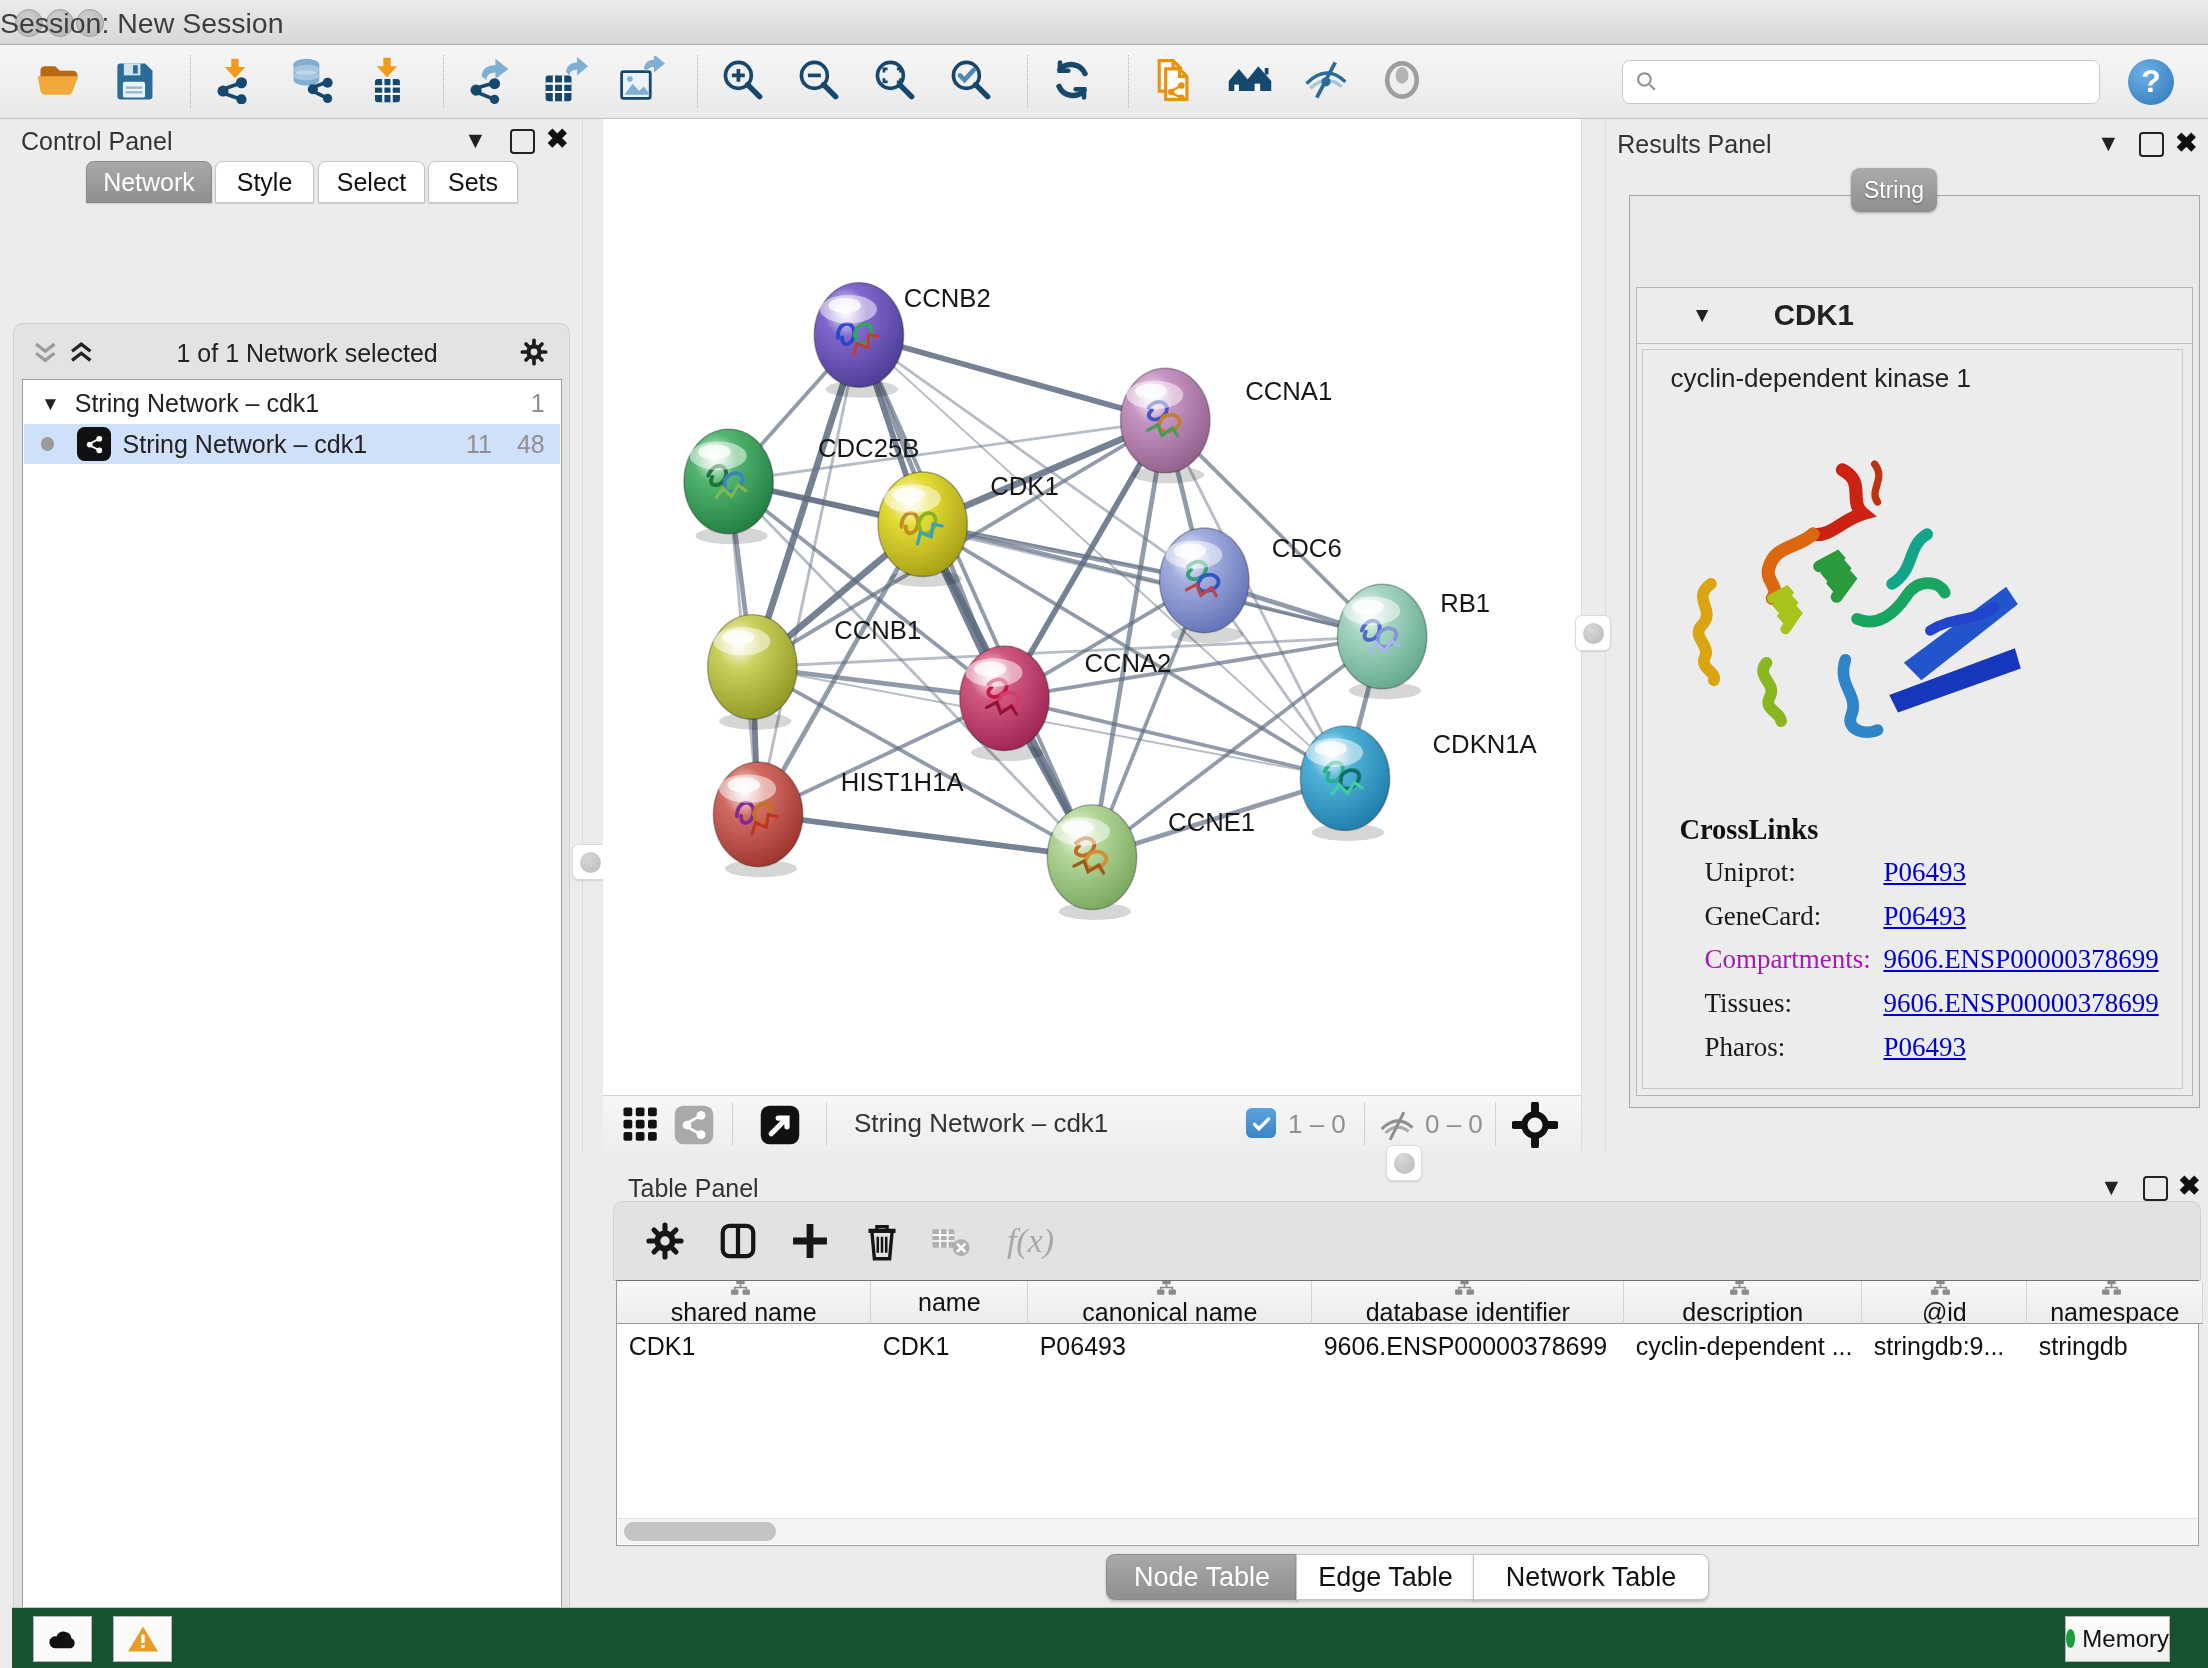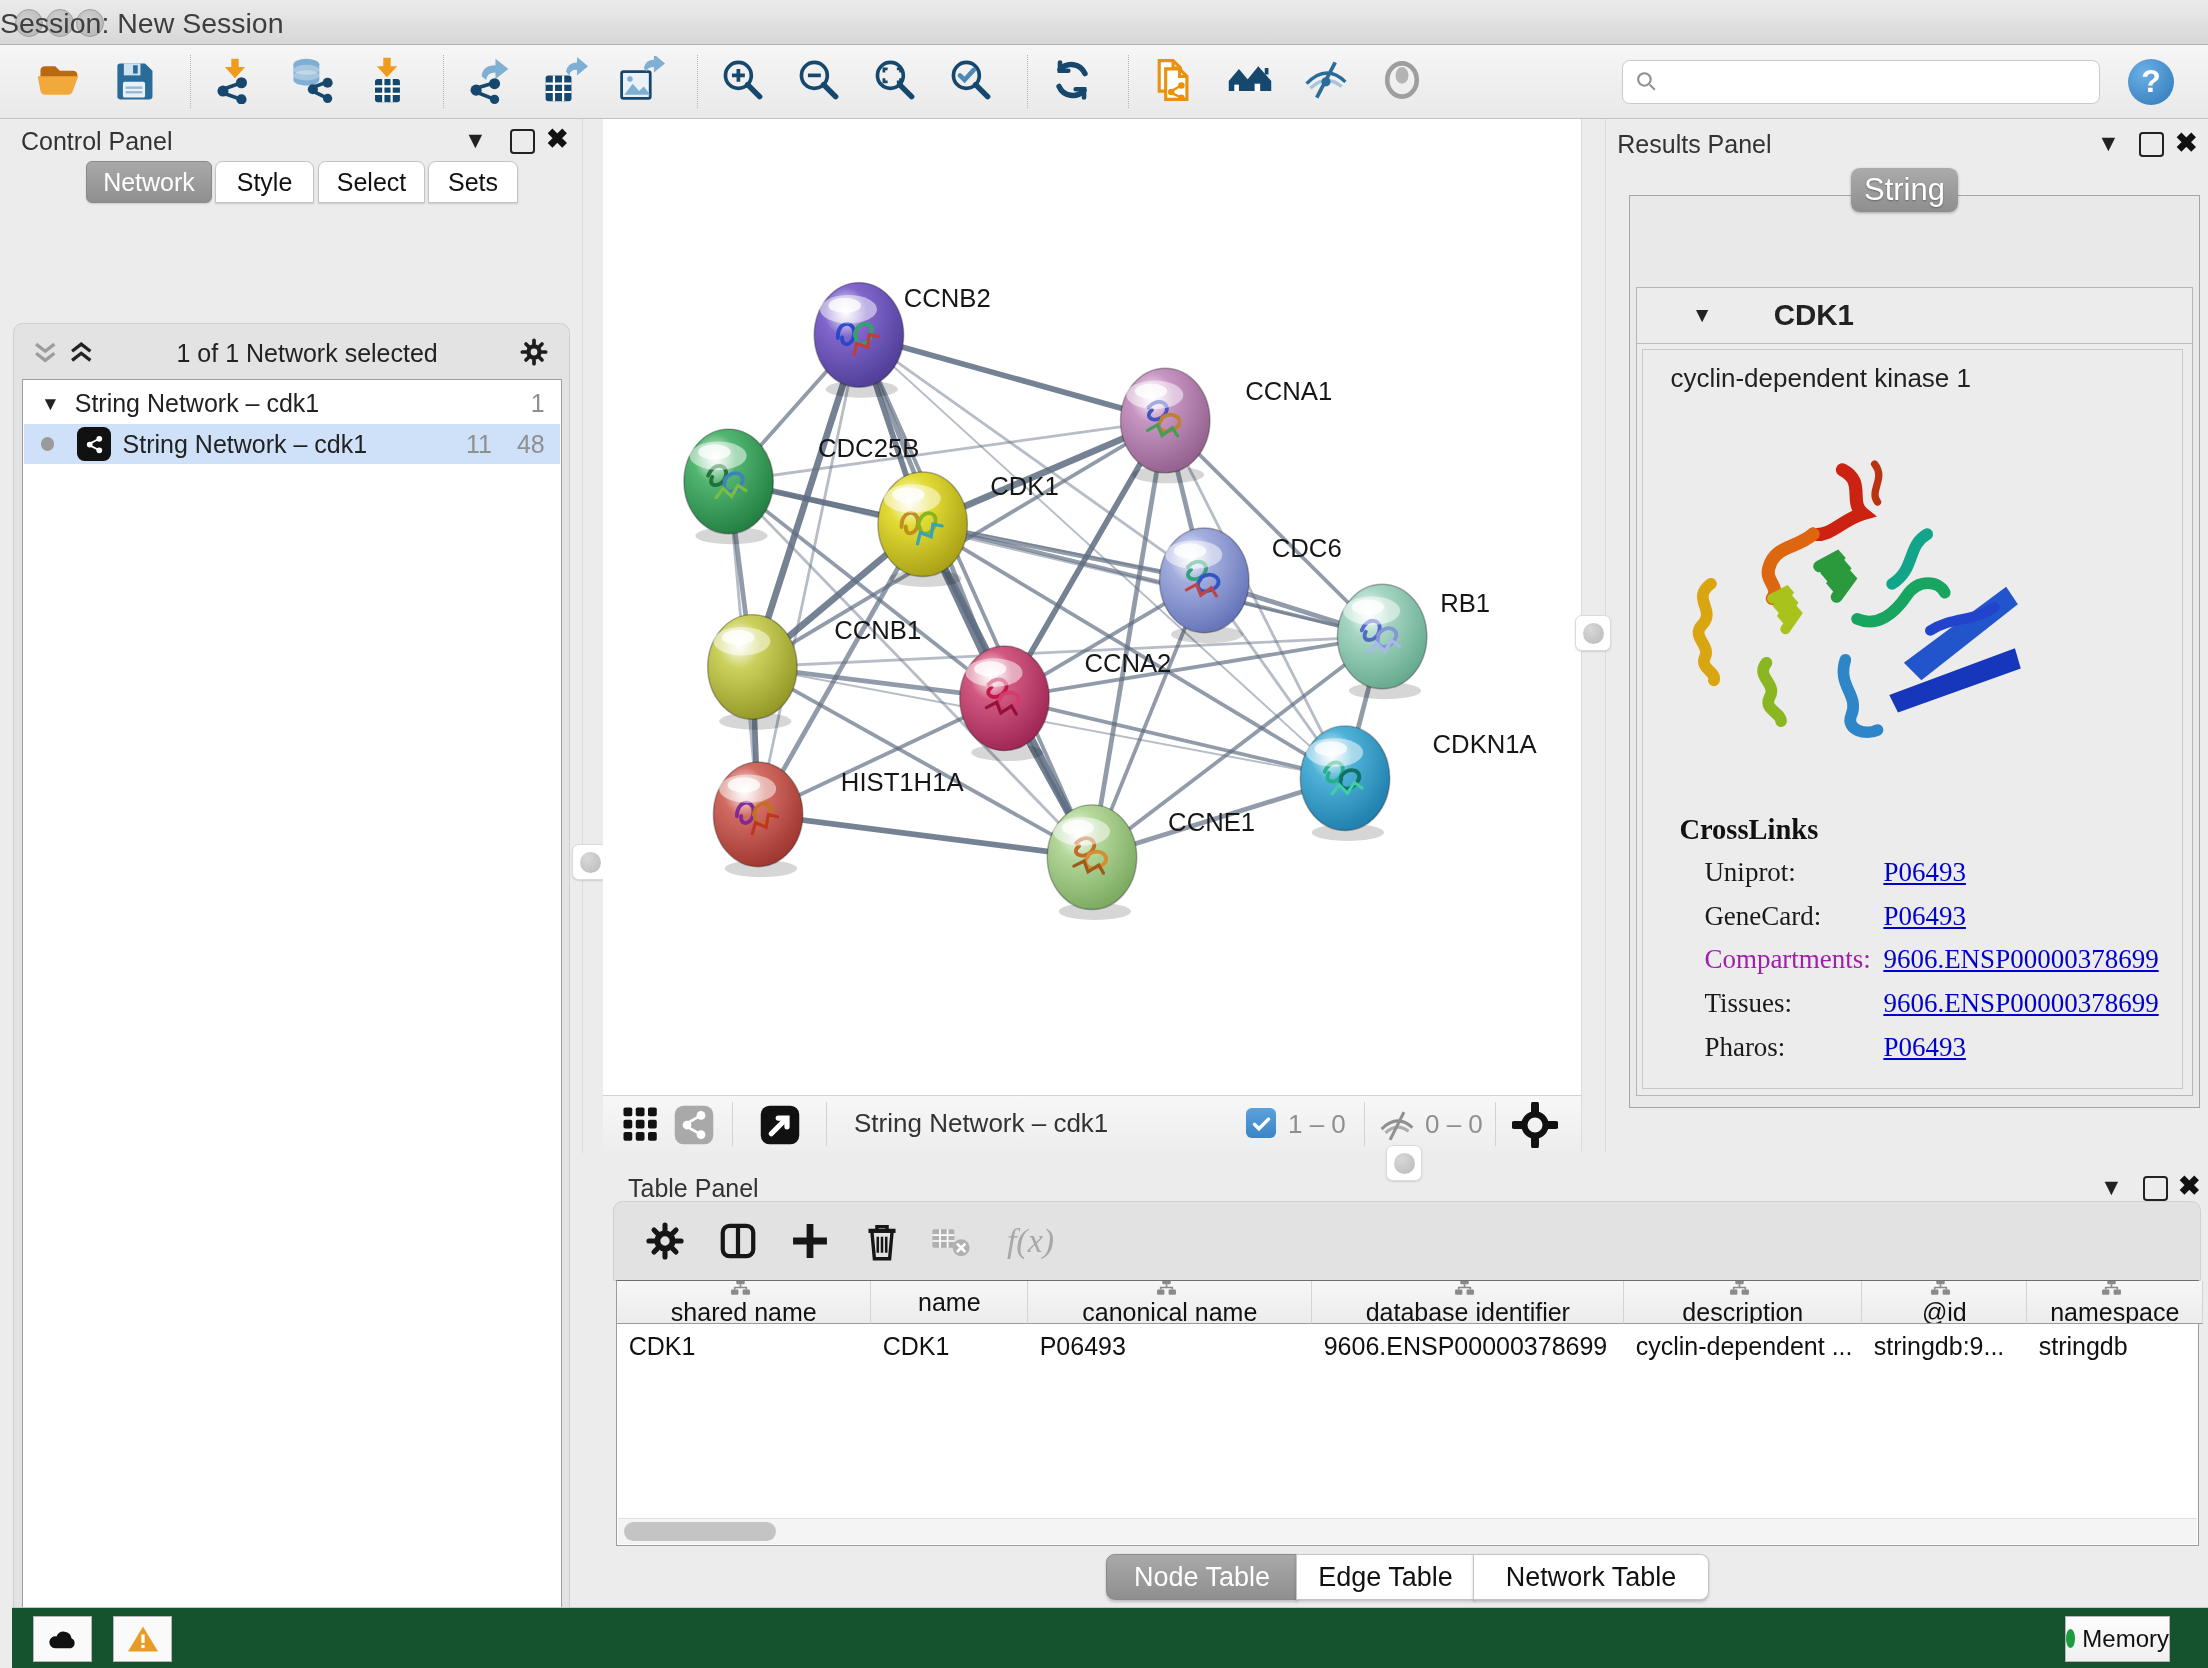--- a/index.html
+++ b/index.html
@@ -23,21 +23,21 @@
   .helpbtn{width:46px;height:46px;border-radius:50%;background:radial-gradient(circle at 35% 30%,#6cb0e4,#2d76b8);color:#fff;font-size:32px;font-weight:bold;display:flex;align-items:center;justify-content:center;margin:0 34px 0 28.5px;}
 
   
   .ptitle{font-size:25px;color:#333;}
   .picon{font-size:23px;color:#222;line-height:1;}
   .sqicon{display:inline-block;width:21px;height:21px;border:2.9px solid #222;border-radius:3.8px;}
   .xicon{font-weight:bold;font-size:27px;color:#111;}
 
   
   .cp-tab,.bt-tab{position:absolute;height:40px;background:#fff;border:1px solid #c4c4c4;border-radius:7.6px 7.6px 0 0;font-size:25px;display:flex;align-items:center;justify-content:center;color:#111;box-shadow:0 1px 1.9px rgba(0,0,0,.15);}
-  .tab-active{background:linear-gradient(#a9a9a9,#8f8f8f)!important;color:#fff!important;border-color:#8a8a8a!important;border-radius:6px;}
+  .tab-active{background:linear-gradient(#a9a9a9,#8f8f8f)!important;color:#fff!important;border-color:#8a8a8a!important;}
   .cp-box{position:absolute;left:13.3px;top:204px;width:555px;height:1377px;background:#e3e3e3;border:1px solid #cfcfcf;border-radius:9.5px;}
   .cp-subbar{position:absolute;left:7.6px;right:7.6px;top:7.6px;height:44px;display:flex;align-items:center;}
   .cp-list{position:absolute;left:7.6px;right:7.6px;top:55px;bottom:7.6px;background:#fff;border:1px solid #9e9e9e;}
   .tree-row{position:absolute;left:1px;right:1px;height:40px;display:flex;align-items:center;font-size:25px;}
   .tree-count{color:#8f8f8f;margin-left:auto;}
   .share-badge{width:34px;height:34px;border-radius:7.6px;background:#111;display:flex;align-items:center;justify-content:center;margin-right:11.4px;}
   .share-badge svg{width:23px;height:23px;}
 
   
   .net-canvas{position:absolute;left:603px;top:119px;width:978px;height:976px;background:#fff;}
@@ -47,21 +47,21 @@
   .checkbox{position:absolute;width:30px;height:30px;border-radius:5.7px;background:linear-gradient(#5aa2dc,#3b85c6);display:flex;align-items:center;justify-content:center;}
 
   
   .vstrip{position:absolute;top:119px;height:1034px;background:#ececec;}
   .dot-handle{position:absolute;width:34px;height:34px;background:#fff;border:1px solid #dadada;border-radius:6.7px;display:flex;align-items:center;justify-content:center;box-shadow:0 1px 1.9px rgba(0,0,0,.12);}
   .dot-handle i{width:21px;height:21px;border-radius:50%;background:radial-gradient(circle at 35% 30%,#d8d8d8,#b9b9b9);}
 
   
   .rp{position:absolute;left:1604px;top:119px;width:605px;height:1041px;}
   .rp-outer{position:absolute;left:25px;top:76px;width:569px;height:911px;background:#e9e9e9;border:1.9px solid #a6a6a6;}
-  .rp-tabpill{position:absolute;left:247px;top:49px;width:107px;height:44px;border-radius:8.6px;background:linear-gradient(#ababab,#8e8e8e);color:#fff;font-size:31px;display:flex;align-items:center;justify-content:center;text-shadow:0 1px 1.9px rgba(0,0,0,.35);box-shadow:0 1px 2.9px rgba(0,0,0,.3);}
+  .rp-tabpill{position:absolute;left:247px;top:49px;width:86px;height:44px;border-radius:8.6px;background:linear-gradient(#ababab,#8e8e8e);color:#fff;font-size:23px;display:flex;align-items:center;justify-content:center;text-shadow:0 1px 1.9px rgba(0,0,0,.35);box-shadow:0 1px 2.9px rgba(0,0,0,.3);}
   .rp-ecbox{position:absolute;left:5.7px;top:9.5px;right:5.7px;height:76px;border:1.9px solid #bdbdbd;background:#ededed;}
   .rp-btn{position:absolute;top:15px;height:46px;background:linear-gradient(#ffffff,#f2f2f2);border:1px solid #bdbdbd;border-radius:8.6px;font-size:27px;display:flex;align-items:center;justify-content:center;box-shadow:0 1px 1.9px rgba(0,0,0,.18);}
   .cdk-box{position:absolute;left:5.7px;top:91px;right:5.7px;height:807px;border:1.9px solid #b5b5b5;background:#ececec;}
   .cdk-head{position:absolute;left:0;right:0;top:0;height:55px;border-bottom:1.9px solid #bdbdbd;}
   .desc-box{position:absolute;left:5.7px;top:61px;right:9.5px;height:738px;background:#ececec;border:1px solid #c8c8c8;}
   .serif{font-family:"Liberation Serif",serif;}
   .xl-row{position:absolute;left:0;height:42px;font-size:27px;}
   .xl-link{color:#0000cc;text-decoration:underline;}
 
   

